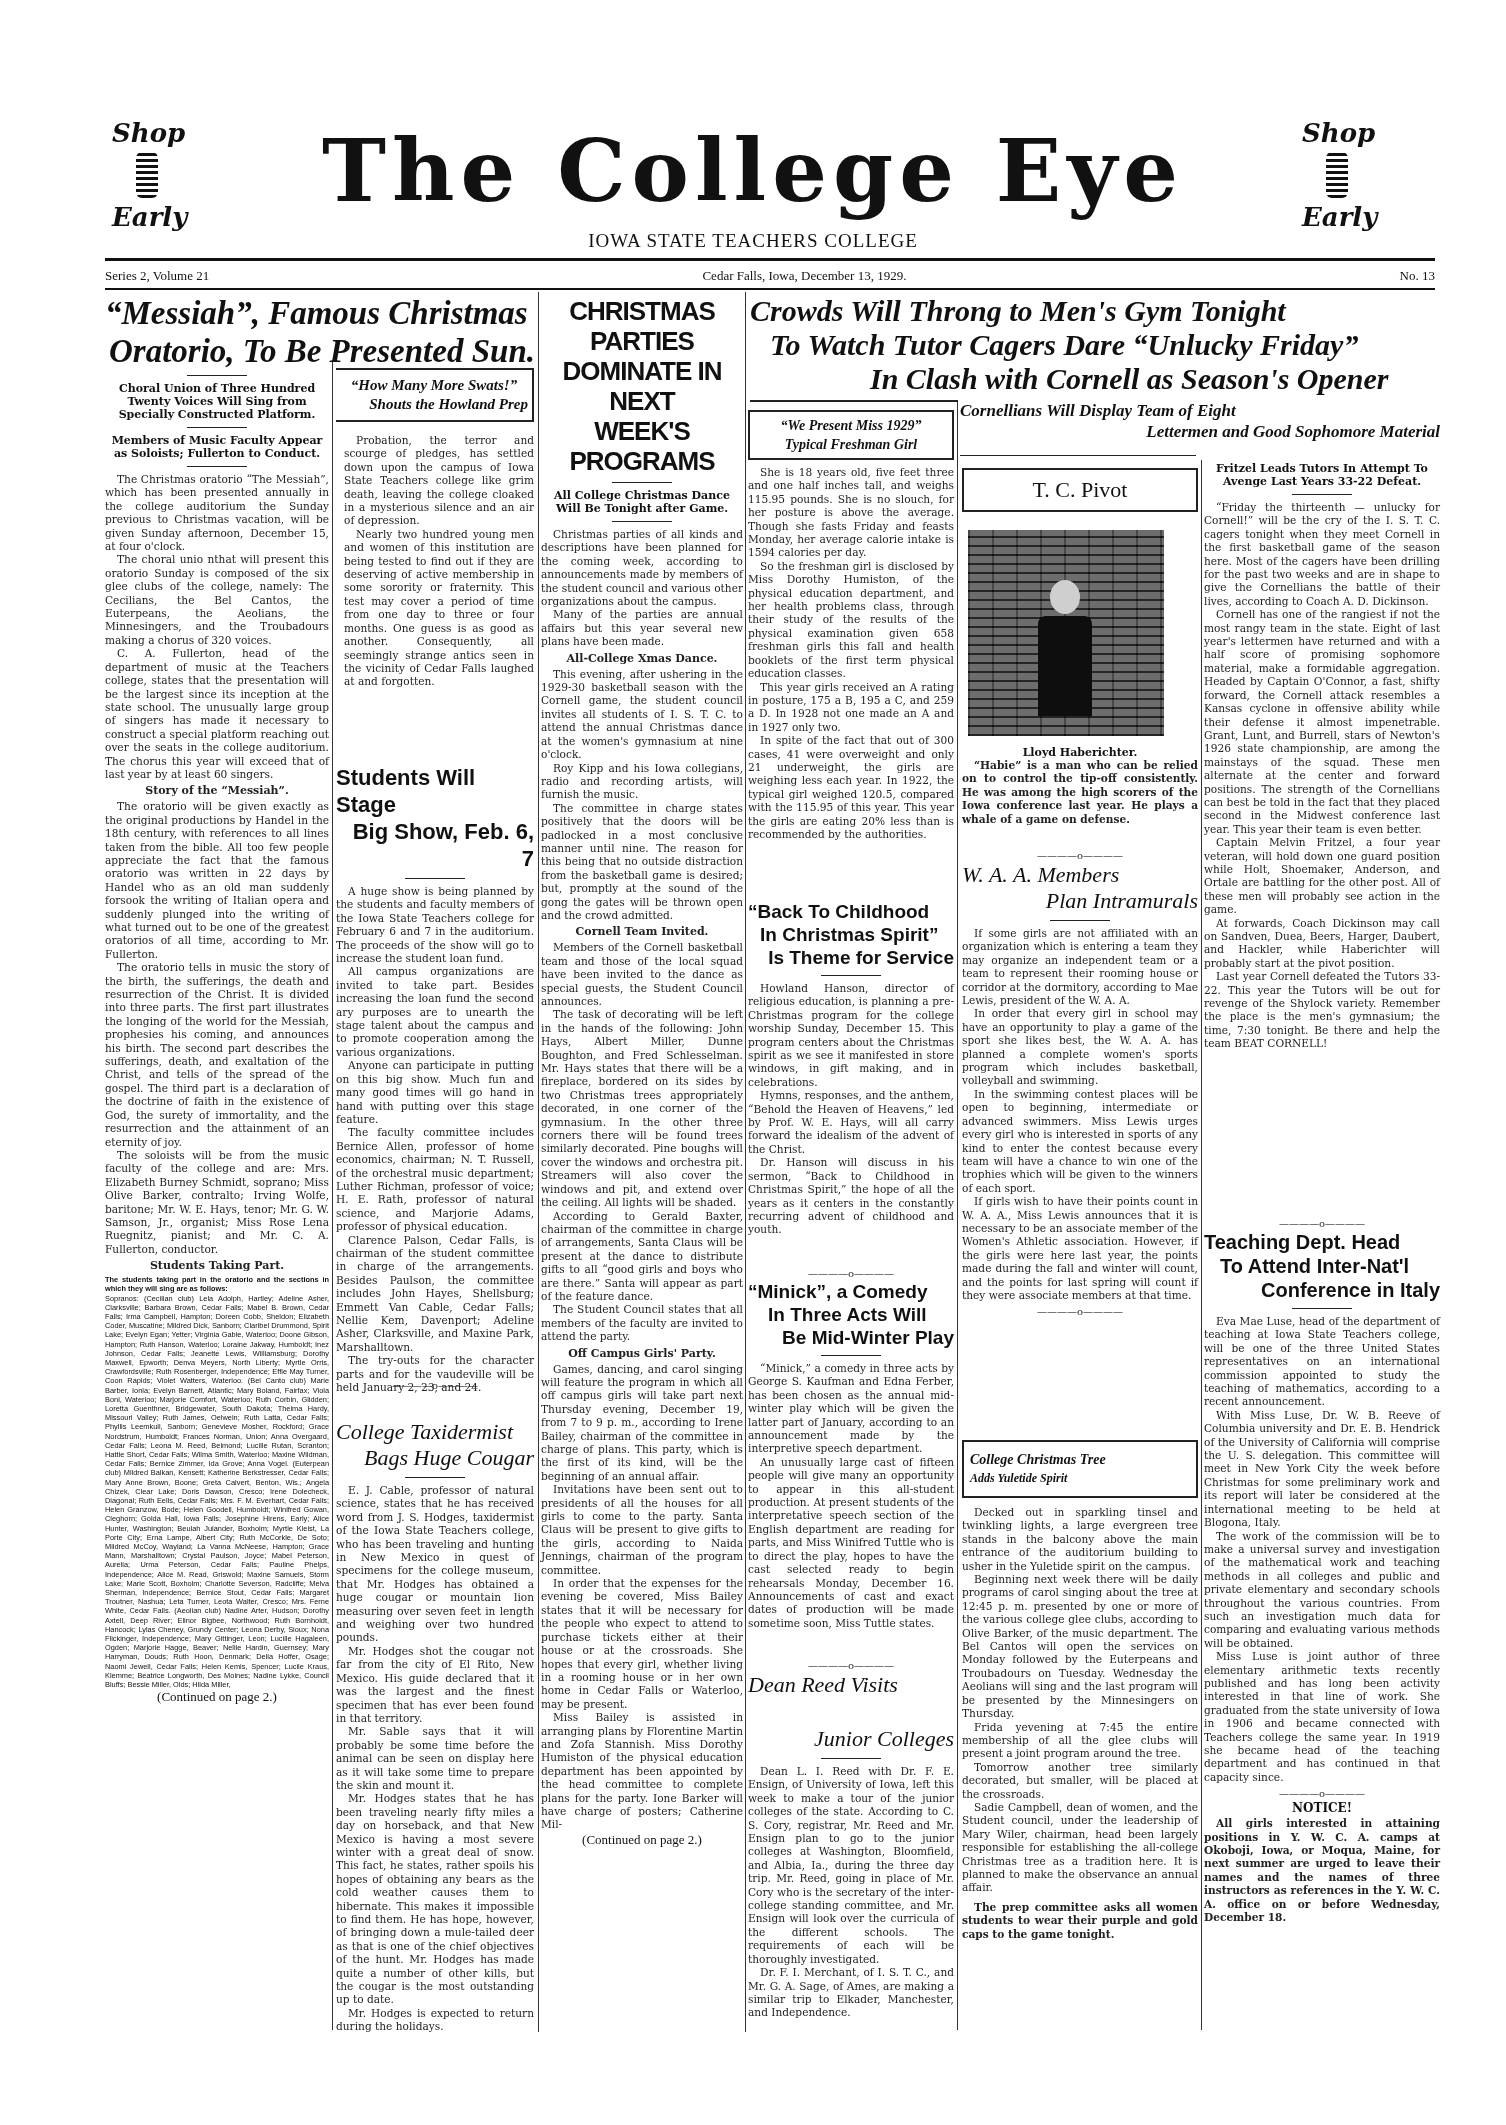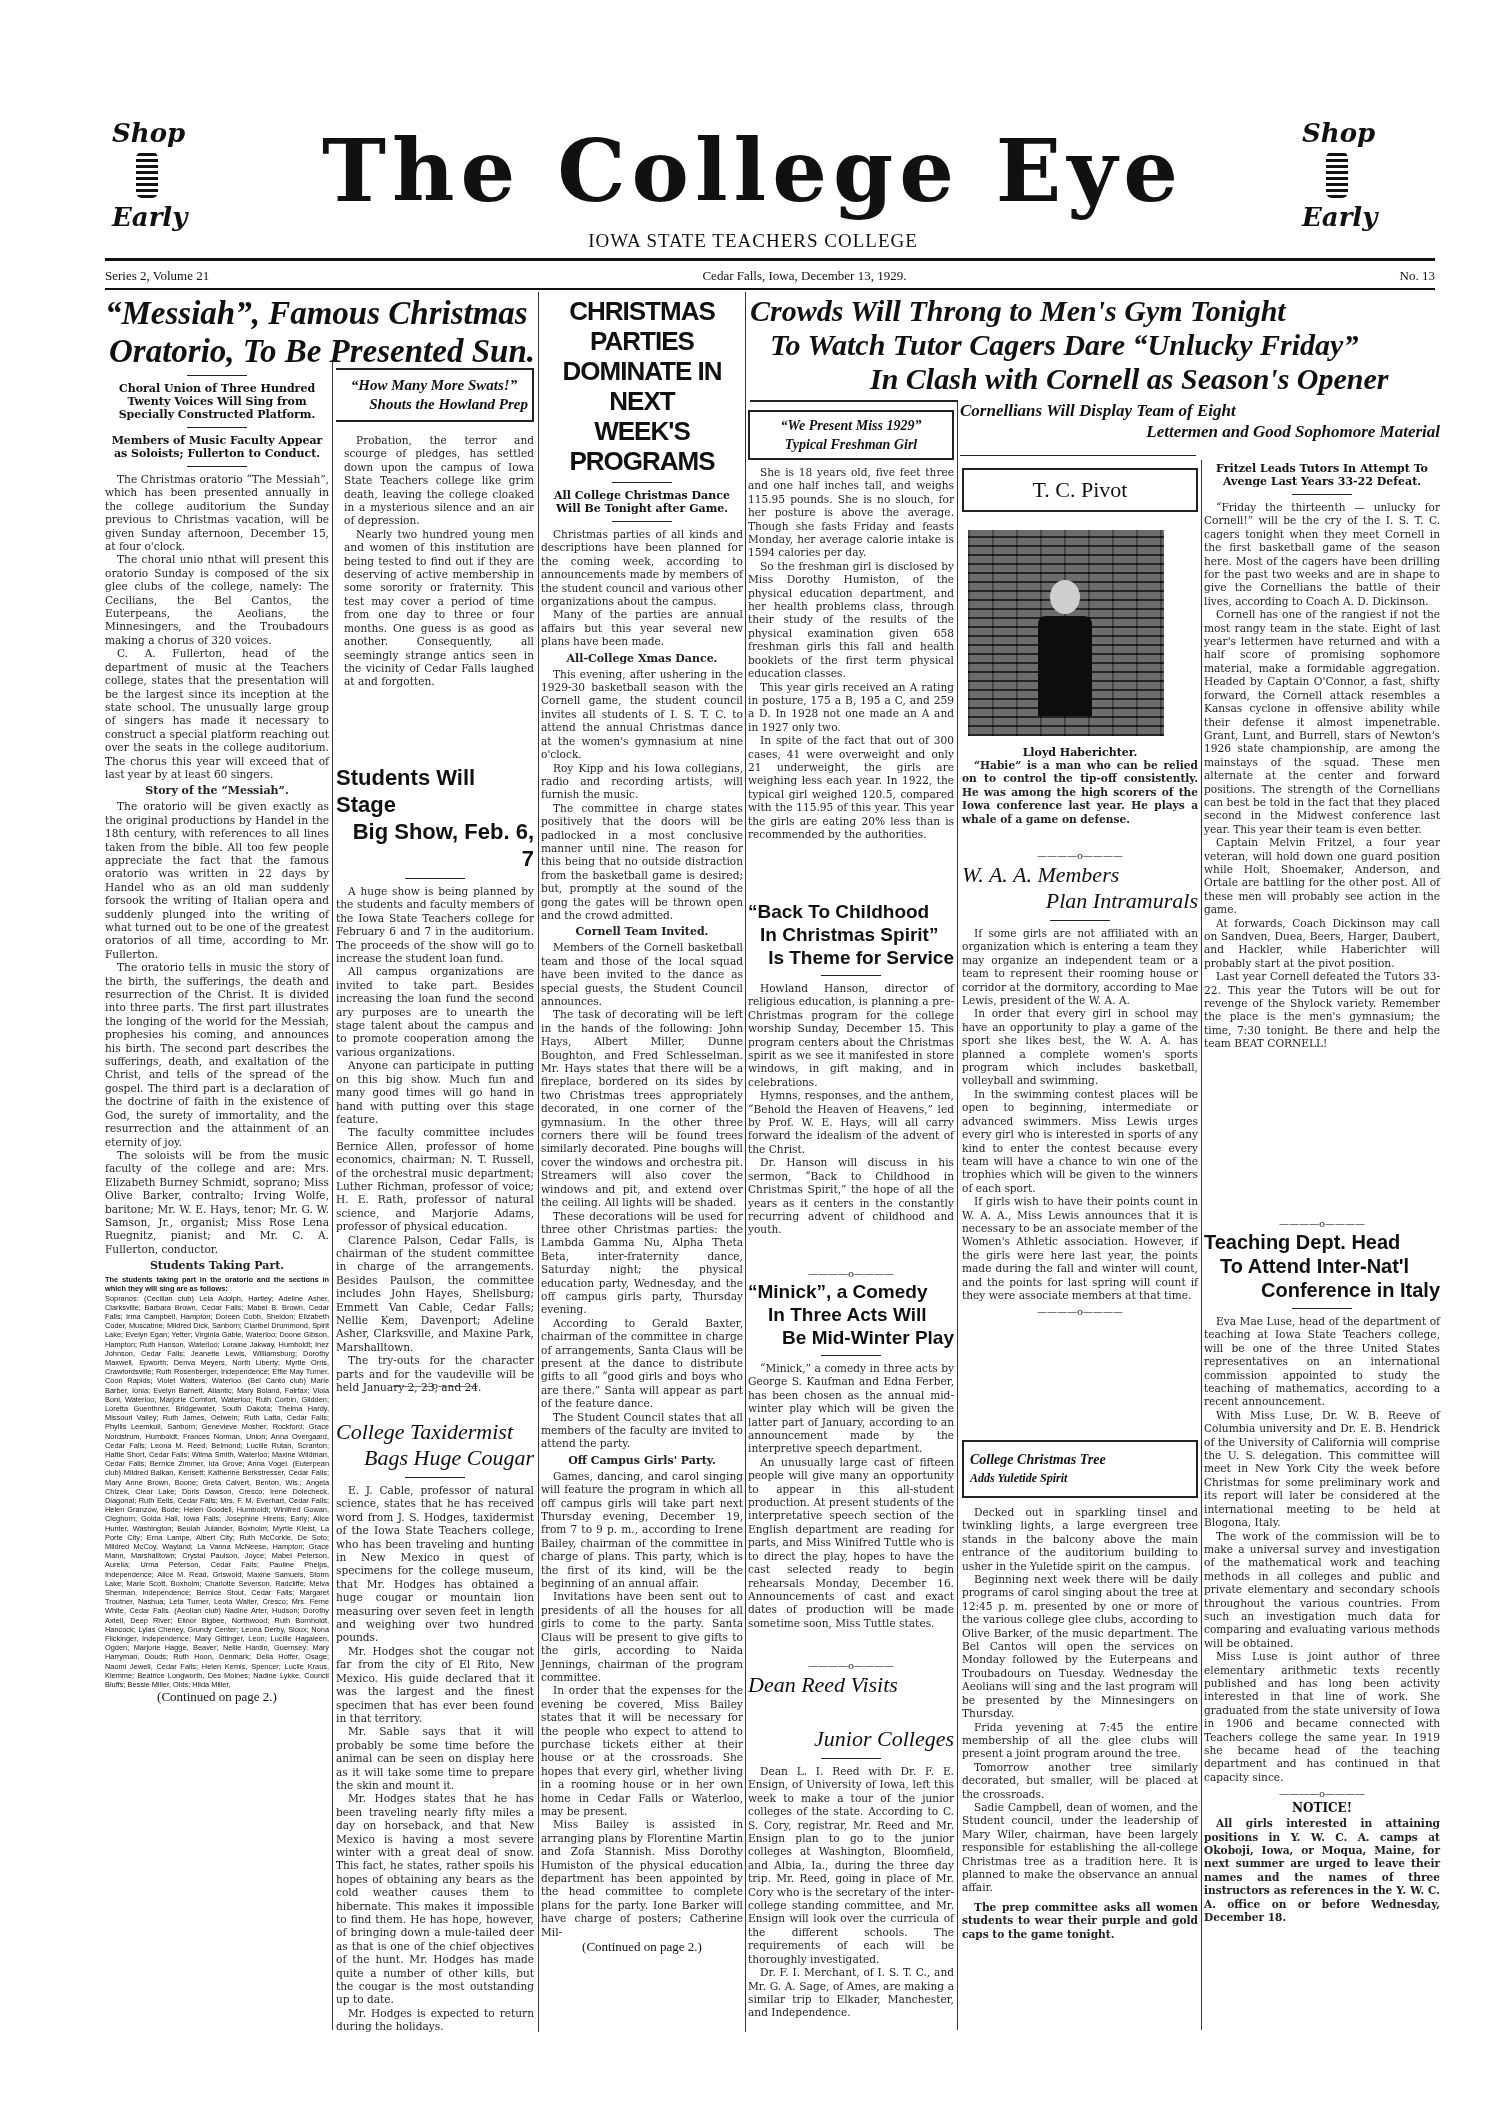--- a/index.html
+++ b/index.html
@@ -135,21 +135,20 @@
   <div class="body">
     <p>Christmas parties of all kinds and descriptions have been planned for the coming week, according to announcements made by members of the student council and various other organizations about the campus.</p>
     <p>Many of the parties are annual affairs but this year several new plans have been made.</p>
     <div class="deck" style="margin:3px 0;">All-College Xmas Dance.</div>
     <p>This evening, after ushering in the 1929-30 basketball season with the Cornell game, the student council invites all students of I. S. T. C. to attend the annual Christmas dance at the women's gymnasium at nine o'clock.</p>
     <p>Roy Kipp and his Iowa collegians, radio and recording artists, will furnish the music.</p>
     <p>The committee in charge states positively that the doors will be padlocked in a most conclusive manner until nine. The reason for this being that no outside distraction from the basketball game is desired; but, promptly at the sound of the gong the gates will be thrown open and the crowd admitted.</p>
     <div class="deck" style="margin:3px 0;">Cornell Team Invited.</div>
     <p>Members of the Cornell basketball team and those of the local squad have been invited to the dance as special guests, the Student Council announces.</p>
     <p>The task of decorating will be left in the hands of the following: John Hays, Albert Miller, Dunne Boughton, and Fred Schlesselman. Mr. Hays states that there will be a fireplace, bordered on its sides by two Christmas trees appropriately decorated, in one corner of the gymnasium. In the other three corners there will be found trees similarly decorated. Pine boughs will cover the windows and orchestra pit. Streamers will also cover the windows and pit, and extend over the ceiling. All lights will be shaded.</p>
-    <p>These decorations will be used for three other Christmas parties: the Lambda Gamma Nu, Alpha Theta Beta, inter-fraternity dance, Saturday night; the physical education party, Wednesday, and the off campus girls party, Thursday evening.</p>
     <p>According to Gerald Baxter, chairman of the committee in charge of arrangements, Santa Claus will be present at the dance to distribute gifts to all “good girls and boys who are there.” Santa will appear as part of the feature dance.</p>
     <p>The Student Council states that all members of the faculty are invited to attend the party.</p>
     <div class="deck" style="margin:3px 0;">Off Campus Girls' Party.</div>
     <p>Games, dancing, and carol singing will feature the program in which all off campus girls will take part next Thursday evening, December 19, from 7 to 9 p. m., according to Irene Bailey, chairman of the committee in charge of plans. This party, which is the first of its kind, will be the beginning of an annual affair.</p>
     <p>Invitations have been sent out to presidents of all the houses for all girls to come to the party. Santa Claus will be present to give gifts to the girls, according to Naida Jennings, chairman of the program committee.</p>
     <p>In order that the expenses for the evening be covered, Miss Bailey states that it will be necessary for the people who expect to attend to purchase tickets either at their house or at the crossroads. She hopes that every girl, whether living in a rooming house or in her own home in Cedar Falls or Waterloo, may be present.</p>
     <p>Miss Bailey is assisted in arranging plans by Florentine Martin and Zofa Stannish. Miss Dorothy Humiston of the physical education department has been appointed by the head committee to complete plans for the party. Ione Barker will have charge of posters; Catherine Mil-</p>
   </div>
   <div class="cont">(Continued on page 2.)</div>
 </div>
@@ -247,21 +246,21 @@
 <div class="abs" style="left:962px;top:1440px;width:236px;">
   <div class="box" style="padding:8px 6px;">
     <div class="hl-italic" style="font-size:14px;line-height:19px;">College Christmas Tree</div>
     <div class="hl-italic" style="font-size:12px;line-height:19px;text-align:left;">Adds Yuletide Spirit</div>
   </div>
   <div class="body" style="margin-top:8px;">
     <p>Decked out in sparkling tinsel and twinkling lights, a large evergreen tree stands in the balcony above the main entrance of the auditorium building to usher in the Yuletide spirit on the campus.</p>
     <p>Beginning next week there will be daily programs of carol singing about the tree at 12:45 p. m. presented by one or more of the various college glee clubs, according to Olive Barker, of the music department. The Bel Cantos will open the services on Monday followed by the Euterpeans and Troubadours on Tuesday. Wednesday the Aeolians will sing and the last program will be presented by the Minnesingers on Thursday.</p>
     <p>Frida yevening at 7:45 the entire membership of all the glee clubs will present a joint program around the tree.</p>
     <p>Tomorrow another tree similarly decorated, but smaller, will be placed at the crossroads.</p>
-    <p>Sadie Campbell, dean of women, and the Student council, under the leadership of Mary Wiler, chairman, have been largely responsible for establishing the all-college Christmas tree as a tradition here. It is planned to make the observance an annual affair.</p>
+    <p>Sadie Campbell, dean of women, and the Student council, under the leadership of Mary Wiler, chairman, head been largely responsible for establishing the all-college Christmas tree as a tradition here. It is planned to make the observance an annual affair.</p>
   </div>
   <div class="body bold" style="margin-top:6px;">
       <p>The prep committee asks all women students to wear their purple and gold caps to the game tonight.</p>
     </div>
 </div>
 
 <div class="abs" style="left:1204px;top:462px;width:236px;">
   <div class="deck">Fritzel Leads Tutors In Attempt To Avenge Last Years 33-22 Defeat.</div>
   <div class="sep"></div>
   <div class="body">

